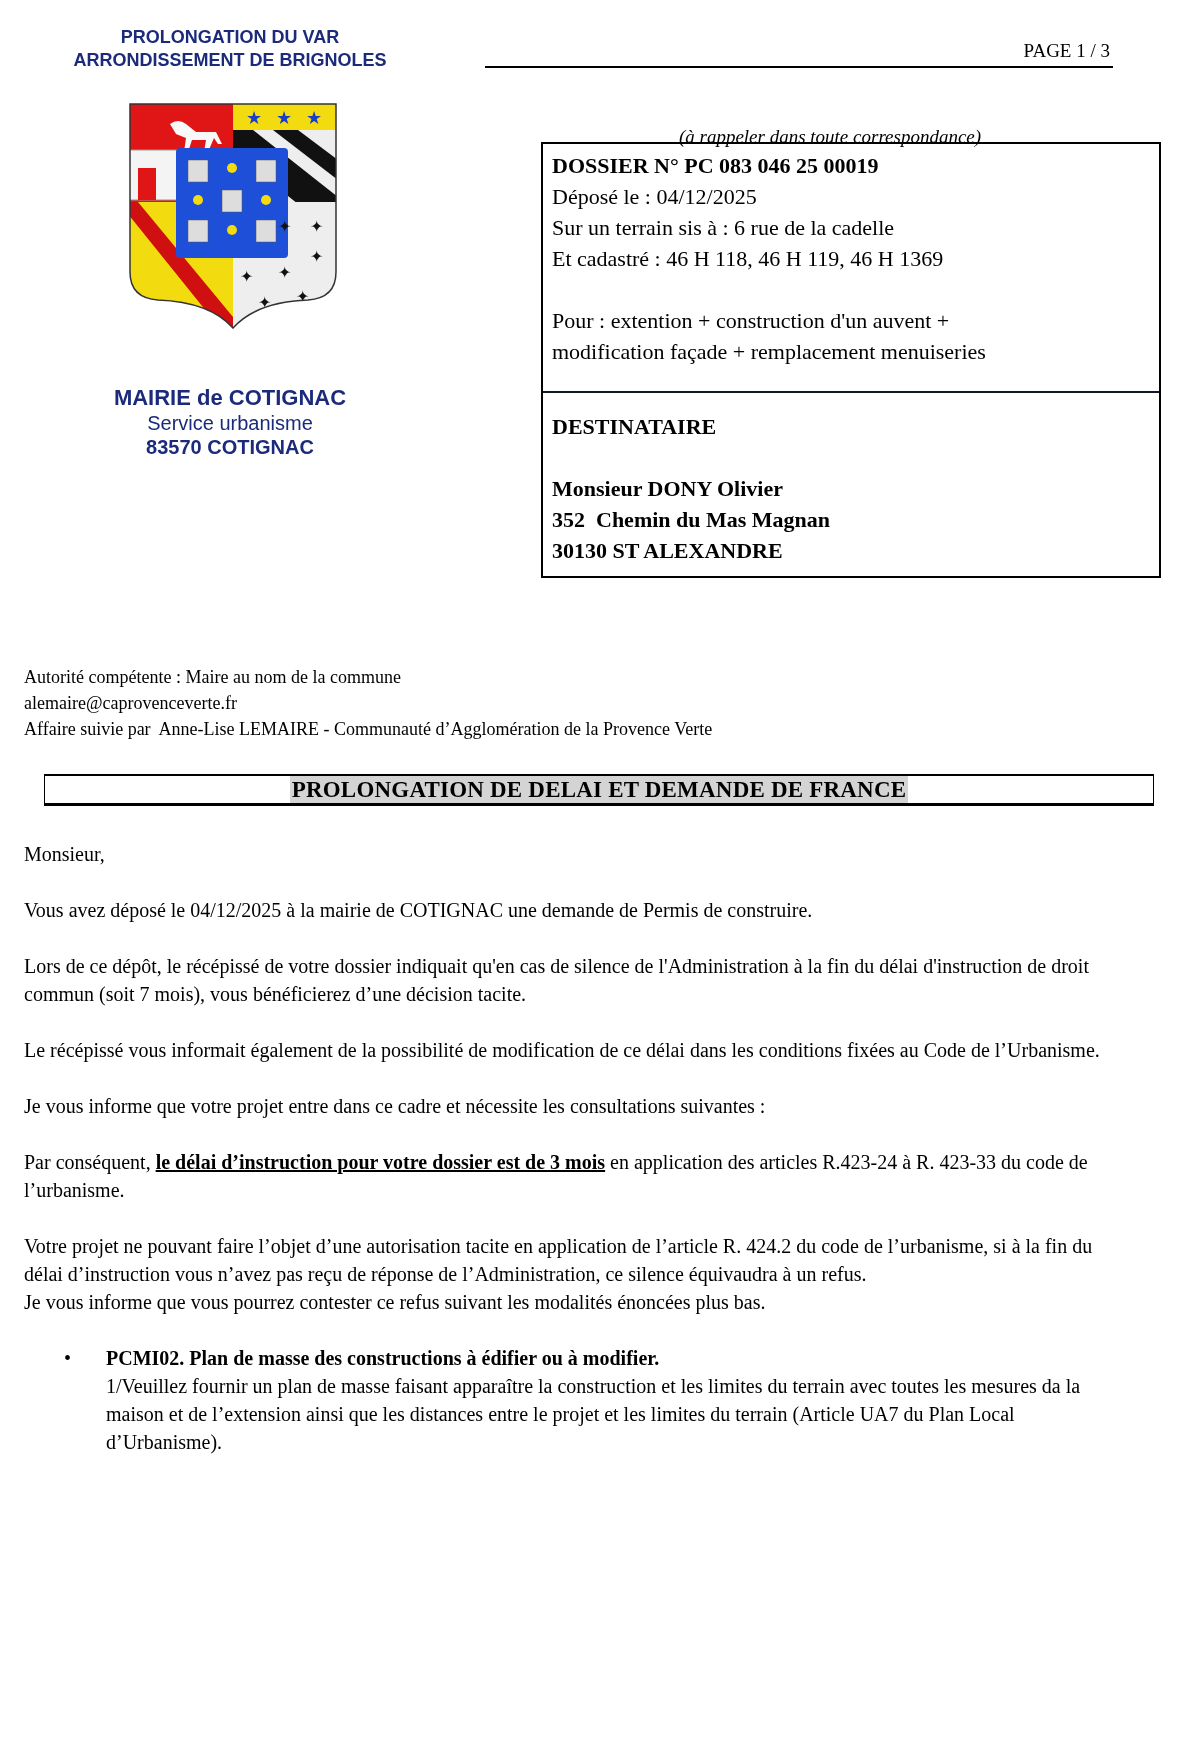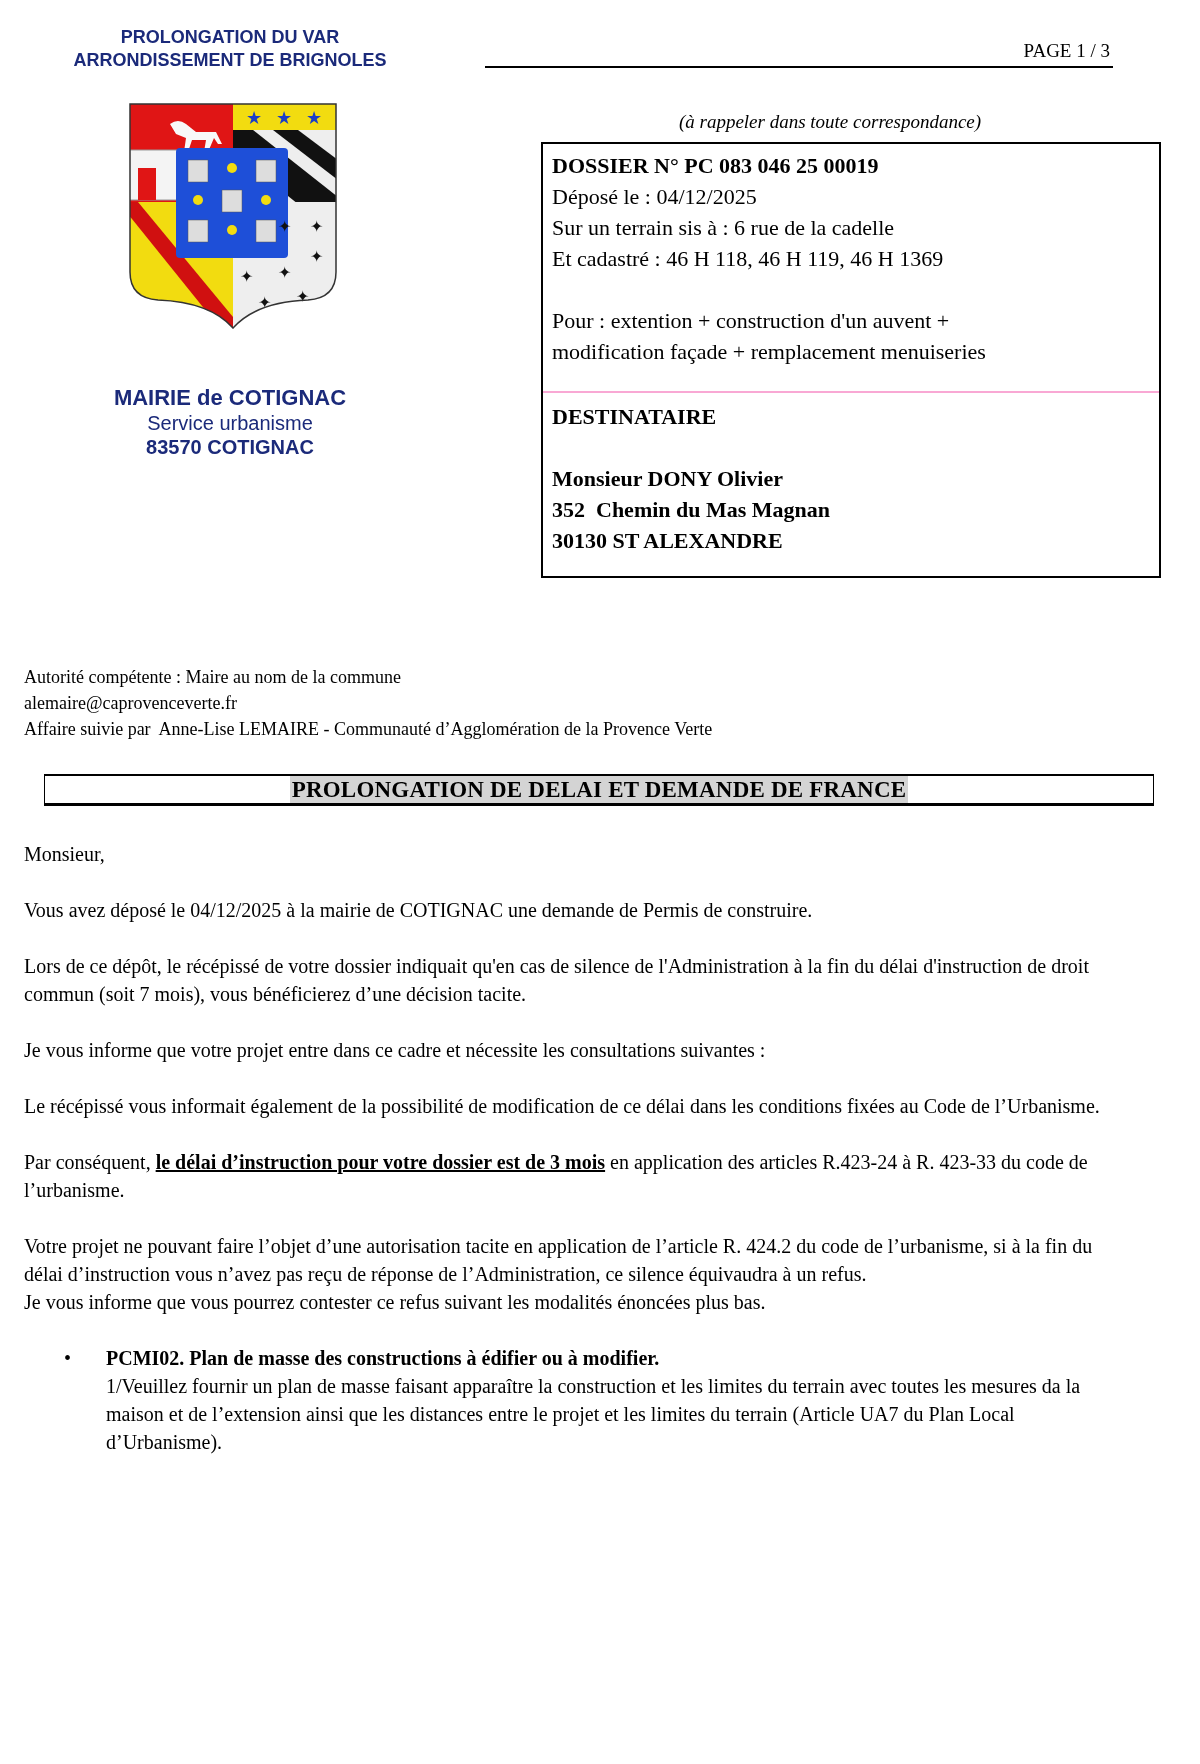--- a/index.html
+++ b/index.html
@@ -11,27 +11,27 @@
   .hdr-blue {
     font-family: "Liberation Sans", "DejaVu Sans", sans-serif;
     color: #1b2a7a; font-weight: bold; text-align: center;
   }
   .dept { left: 40px; top: 26px; width: 380px; font-size: 18px; line-height: 23px; }
   .page-no { left: 920px; top: 40px; width: 190px; text-align: right; font-size: 19px; }
   .page-rule { left: 485px; top: 66px; width: 628px; height: 0; border-top: 2px solid #000; }
   .crest { left: 128px; top: 102px; width: 210px; height: 228px; }
   .mairie { left: 60px; top: 385px; width: 340px; font-size: 22px; line-height: 26px; }
   .mairie .svc { font-weight: normal; }
-  .rappel { left: 540px; top: 111px; width: 580px; text-align: center; font-style: italic; font-size: 19px; }
+  .rappel { left: 540px; top: 126px; width: 580px; text-align: center; font-style: italic; font-size: 19px; }
   .box {
     left: 541px; top: 142px; width: 620px; height: 436px;
     border: 2px solid #000; box-sizing: border-box;
   }
-  .box-top { position: absolute; left: 0; top: 0; width: 100%; height: 249px; border-bottom: 2px solid #f9a8d4; box-sizing: border-box; padding: 6px 0 0 9px; }
-  .box-bot { position: absolute; left: 0; top: 251px; width: 100%; padding: 6px 0 0 9px; }
+  .box-top { position: absolute; left: 0; top: 0; width: 100%; height: 249px; border-bottom: 2px solid #0f172a; box-sizing: border-box; padding: 6px 0 0 9px; }
+  .box-bot { position: absolute; left: 0; top: 261px; width: 100%; padding: 6px 0 0 9px; }
   .box p { margin: 0; font-size: 22px; line-height: 31px; }
   .box .b { font-weight: bold; }
   .box .gap { height: 31px; }
   .meta { left: 24px; top: 664px; font-size: 18px; line-height: 26px; }
   .meta p { margin: 0; }
   .title-bar {
     left: 44px; top: 774px; width: 1110px; height: 32px;
     border-top: 2px solid #000; border-bottom: 3px solid #000;
     border-left: 1px solid #000; border-right: 1px solid #000; box-sizing: border-box;
     text-align: center;
@@ -146,22 +146,22 @@
 </div>
 
 <div class="abs title-bar">
   <span>PROLONGATION DE DELAI ET DEMANDE DE FRANCE</span>
 </div>
 
 <div class="abs body-text">
   <p>Monsieur,</p>
   <p>Vous avez déposé le 04/12/2025 à la mairie de COTIGNAC une demande de Permis de construire.</p>
   <p>Lors de ce dépôt, le récépissé de votre dossier indiquait qu'en cas de silence de l'Administration à la fin du délai d'instruction de droit commun (soit 7 mois), vous bénéficierez d’une décision tacite.</p>
+  <p>Le récépissé vous informait également de la possibilité de modification de ce délai dans les conditions fixées au Code de l’Urbanisme.</p>
   <p>Je vous informe que votre projet entre dans ce cadre et nécessite les consultations suivantes :</p>
-  <p>Le récépissé vous informait également de la possibilité de modification de ce délai dans les conditions fixées au Code de l’Urbanisme.</p>
   <p>
     <span>Par conséquent, </span><span class="u">le délai d’instruction pour votre dossier est de 3 mois</span><span> en application des articles R.423-24 à R. 423-33 du code de l’urbanisme.</span>
   </p>
   <p class="tight">Votre projet ne pouvant faire l’objet d’une autorisation tacite en application de l’article R. 424.2 du code de l’urbanisme, si à la fin du délai d’instruction vous n’avez pas reçu de réponse de l’Administration, ce silence équivaudra à un refus.</p>
   <p>Je vous informe que vous pourrez contester ce refus suivant les modalités énoncées plus bas.</p>
   <div class="piece">
     <span class="bullet">•</span>
     <div class="b">PCMI02. Plan de masse des constructions à édifier ou à modifier.</div>
     <div>1/Veuillez fournir un plan de masse faisant apparaître la construction et les limites du terrain avec toutes les mesures da la maison et de l’extension ainsi que les distances entre le projet et les limites du terrain (Article UA7 du Plan Local d’Urbanisme).</div>
   </div>

